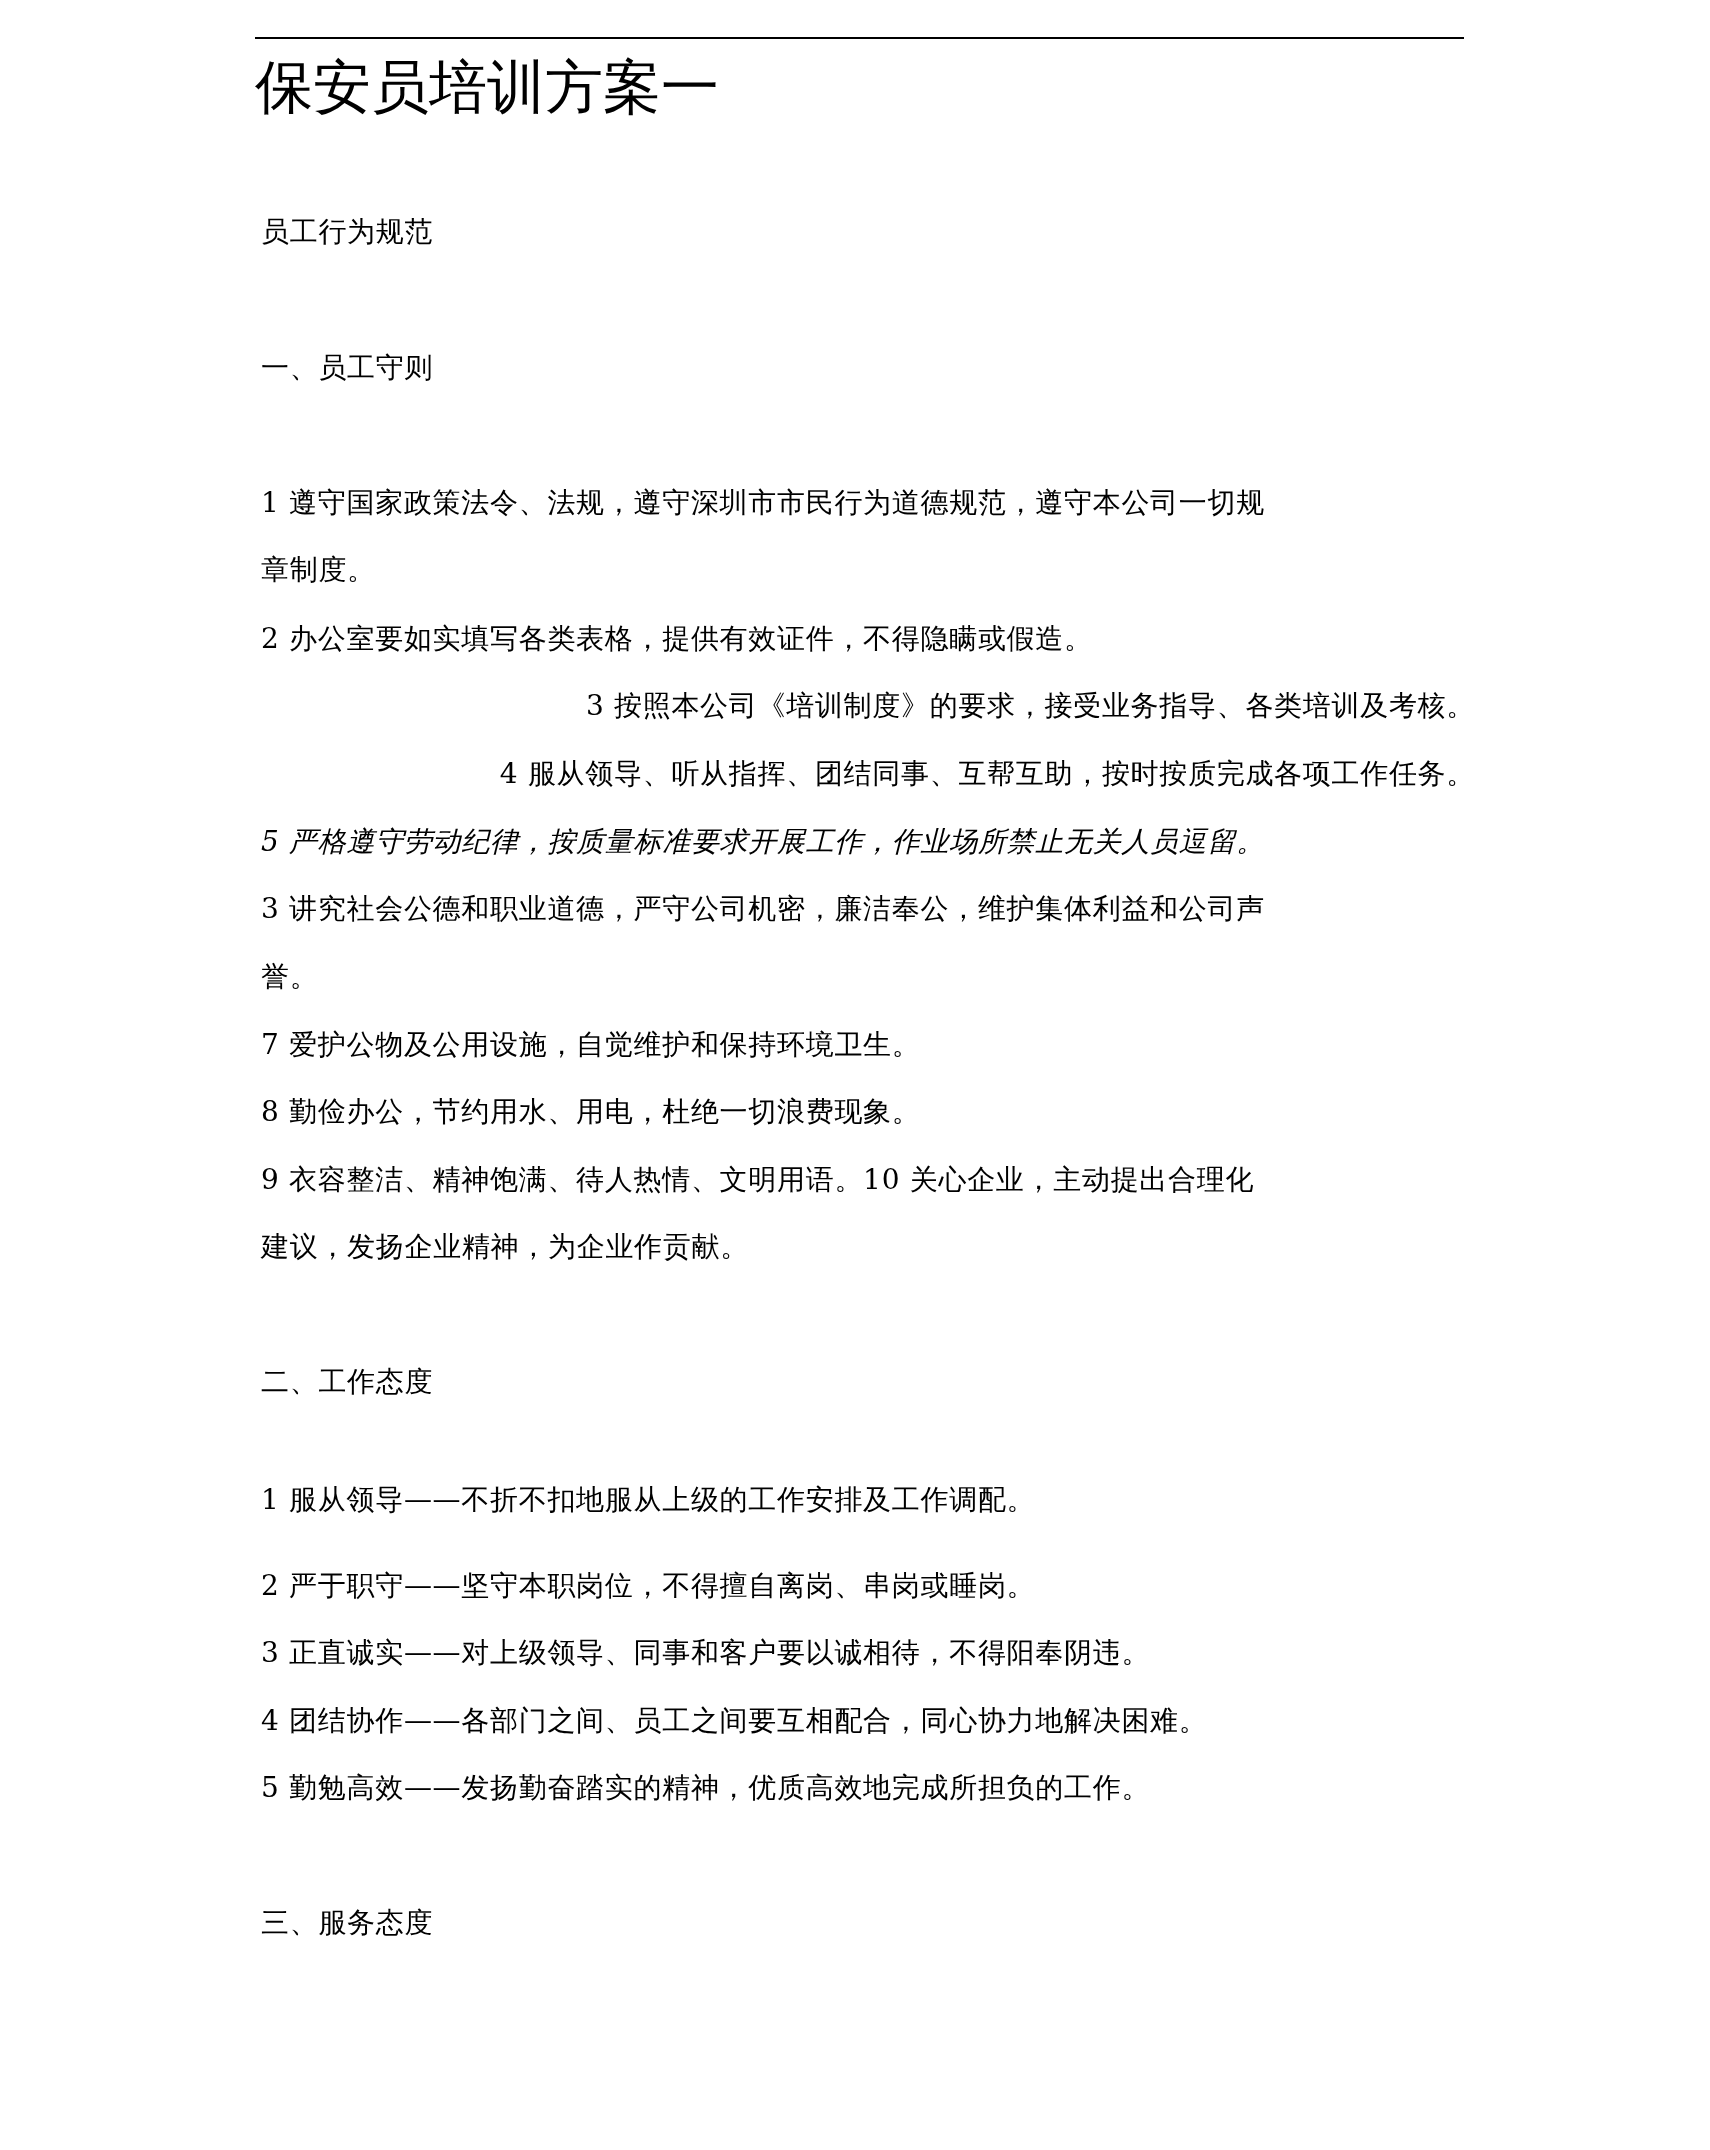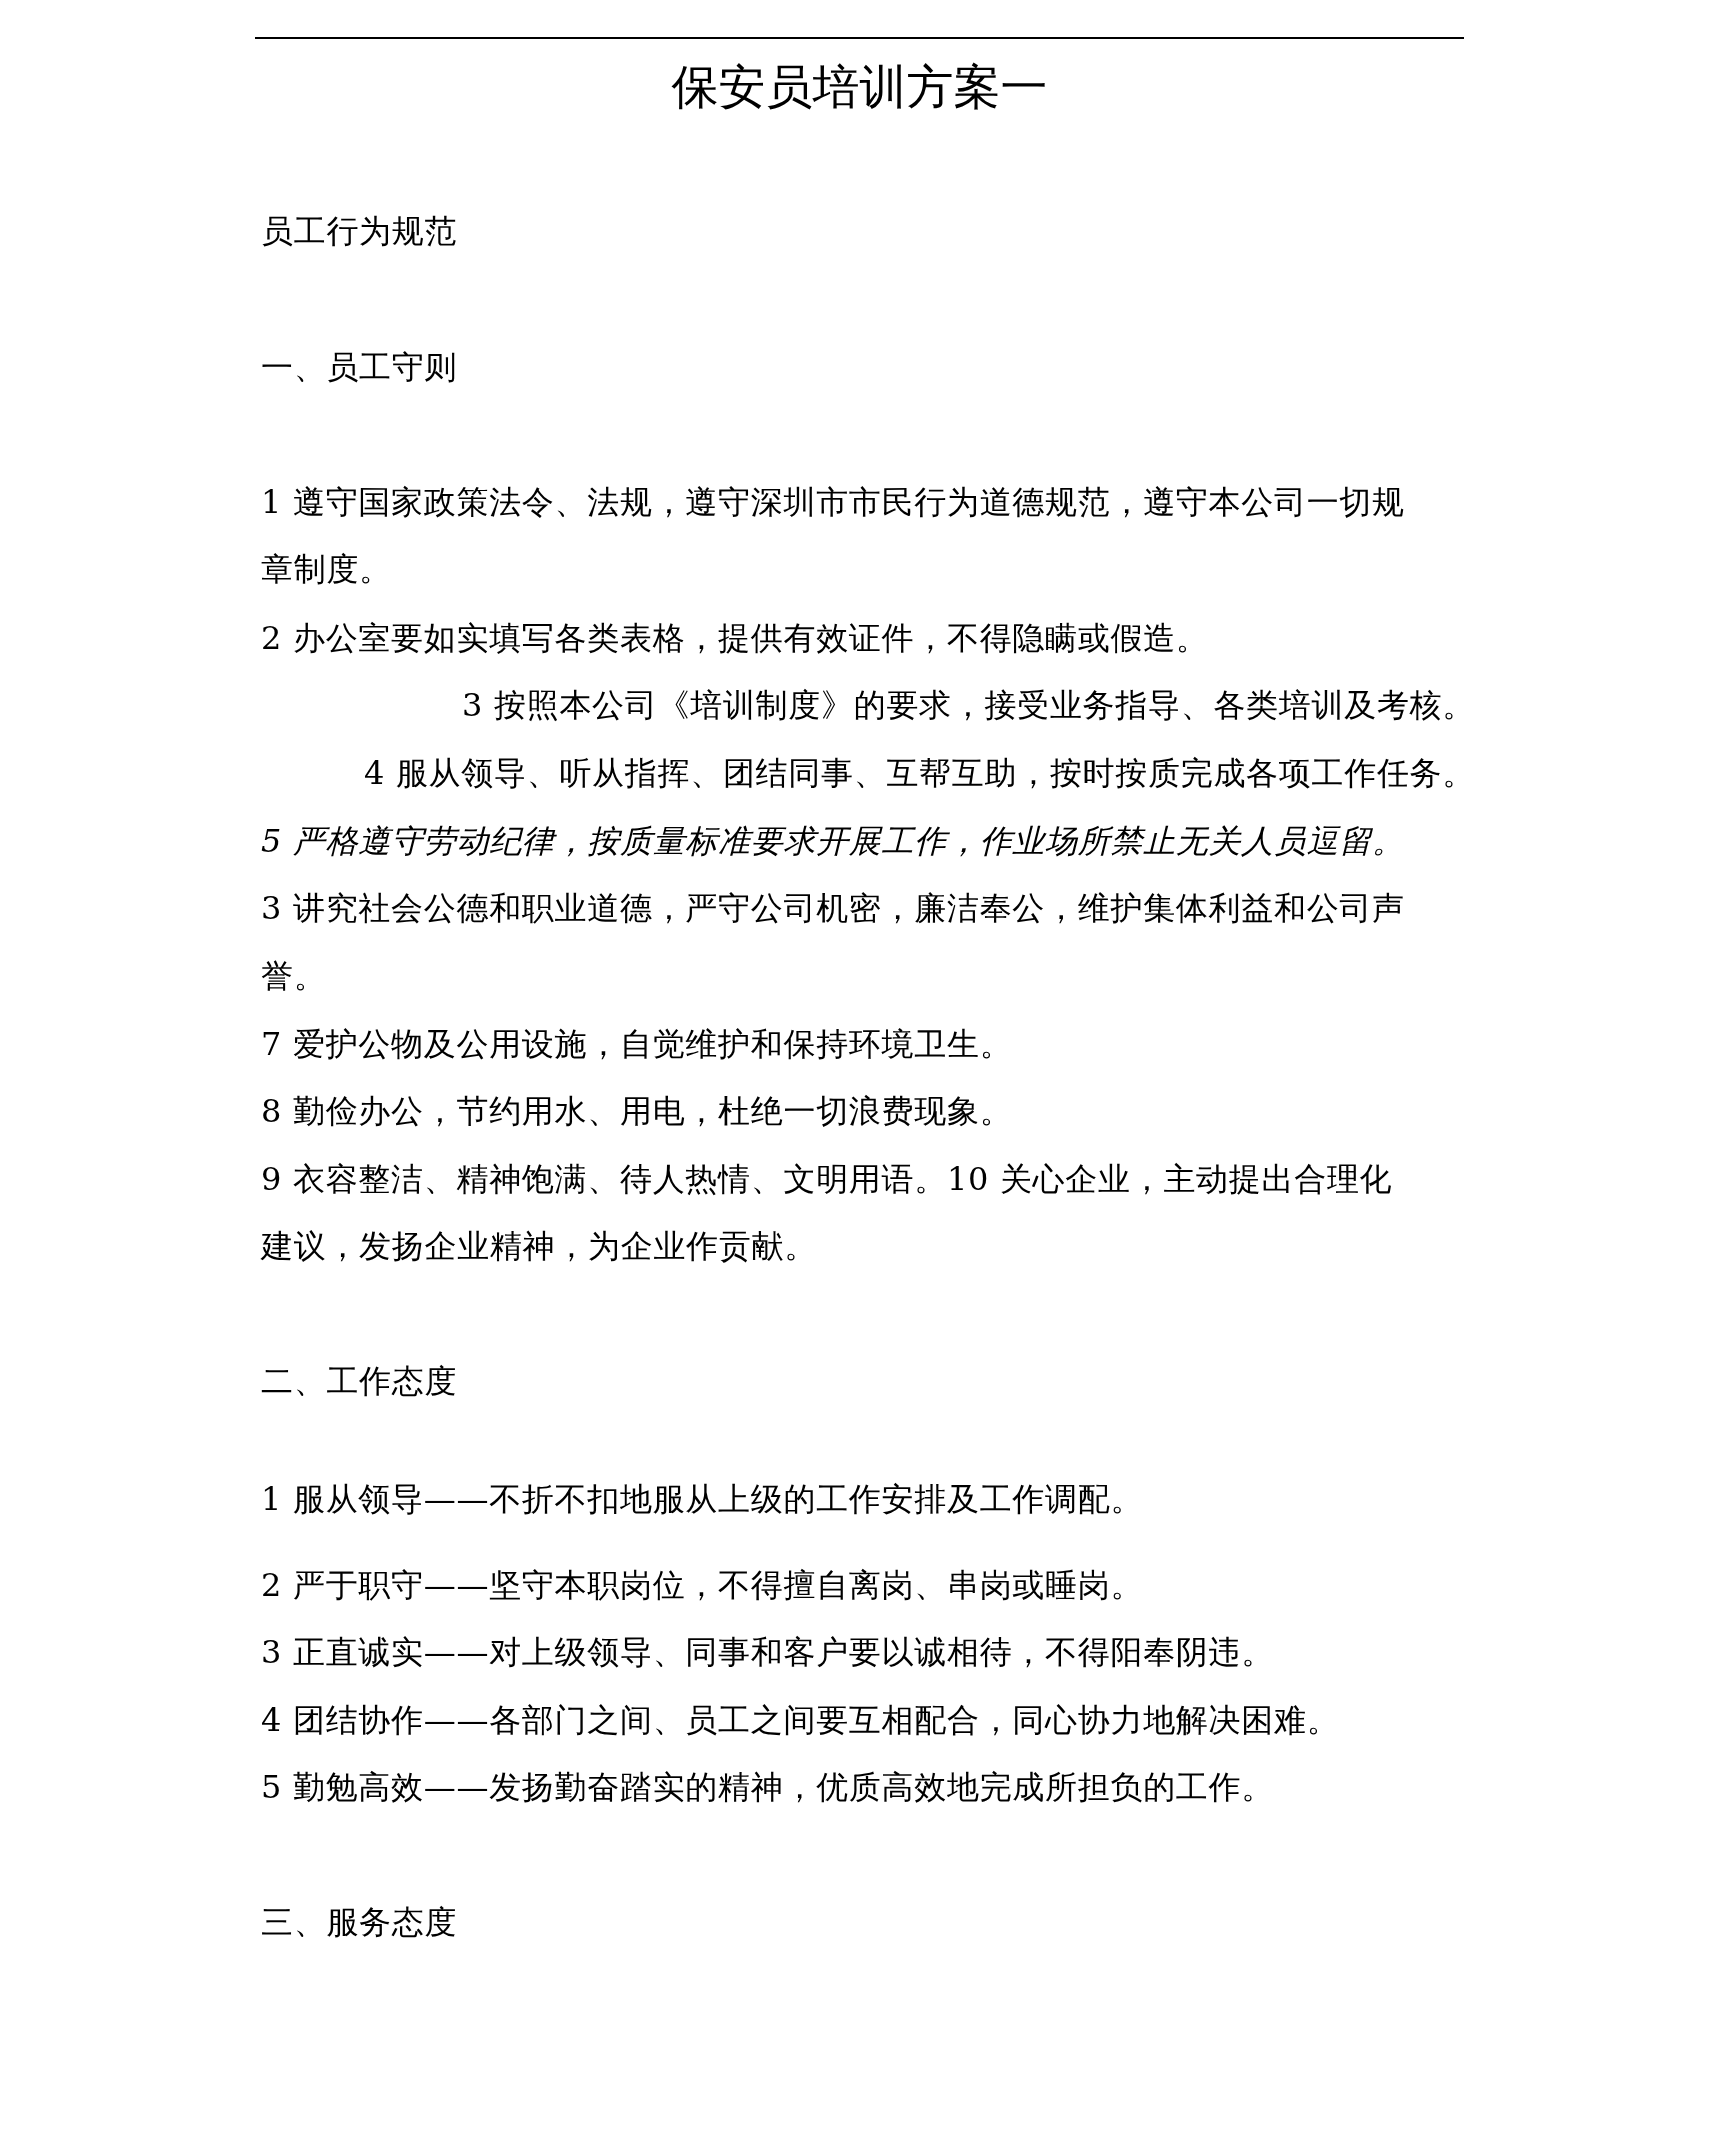--- a/index.html
+++ b/index.html
@@ -23,31 +23,31 @@
       height: 2.2px;
       background: #000000;
     }
     .title {
       position: absolute;
       left: 255px;
       width: 1209px;
       top: 59px;
       height: 56px;
       line-height: 56px;
-      text-align: center;
-      font-size: 47px;
+      text-align: left;
+      font-size: 58px;
       letter-spacing: 0px;
     }
     .line {
       position: absolute;
       left: 261px;
       width: 1214px;
       height: 43px;
       line-height: 43px;
-      font-size: 32px;
+      font-size: 28px;
       white-space: nowrap;
       letter-spacing: 0.7px;
     }
   </style>
 </head>
 <body>
 
 <div>
   <div class="top-rule"></div>
 

